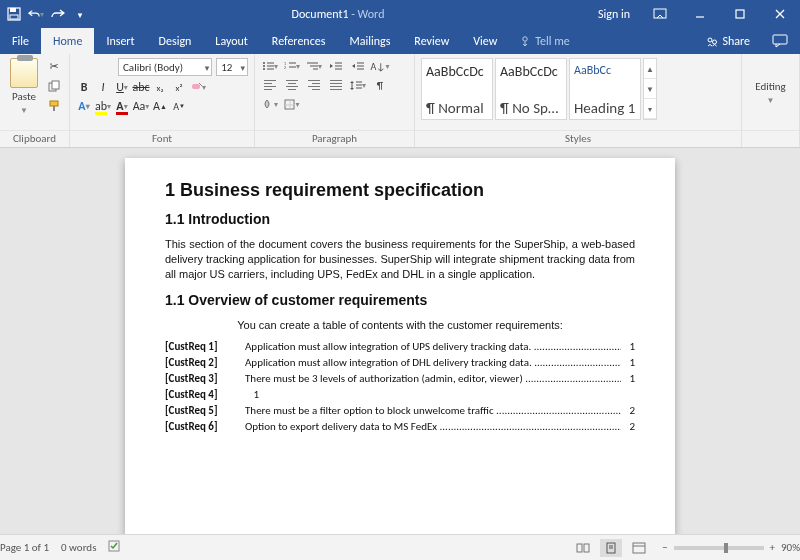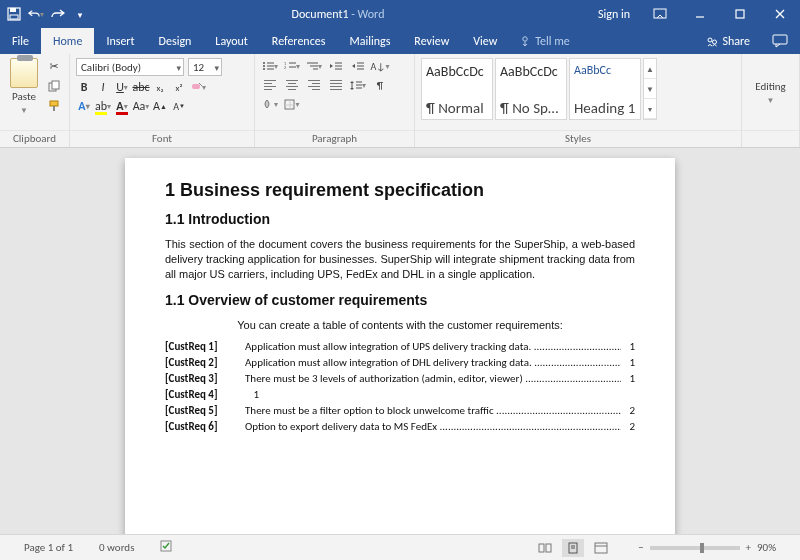--- a/index.html
+++ b/index.html
@@ -28,21 +28,21 @@
   .paste { width: 36px; display: flex; flex-direction: column; align-items: center; gap: 2px; }
   .paste .pic { width: 28px; height: 30px; border: 1px solid #c7a96b; background: linear-gradient(#fffeee,#f7e7b0); border-radius: 2px; position: relative; }
   .paste .pic:before { content:""; position:absolute; top:-4px; left:6px; width:16px; height:6px; background:#9aa0a6; border-radius:2px; }
   .clipside { display:flex; flex-direction:column; gap:4px; }
   .mini { width:16px; height:16px; display:inline-flex; align-items:center; justify-content:center; }
   
   .g-font { width: 185px; }
   .row { display:flex; align-items:center; gap:4px; margin-bottom:3px; }
   .combo { height:18px; border:1px solid #c0c0c0; background:#fff; display:flex; align-items:center; font-size:11px; padding:0 14px 0 4px; position:relative; color:#333; }
   .combo:after { content:"▾"; position:absolute; right:2px; font-size:9px; color:#666; }
-  .fontname { width: 108px; }
+  .fontname { width: 108px; margin-left: 42px; }
   .fontsize { width: 34px; }
   .btns { display:flex; gap:3px; align-items:center; }
   .ib { width:16px; height:16px; display:inline-flex; align-items:center; justify-content:center; font-size:12px; color:#333; }
   .ib.sup { font-size:9px; }
   .swatch { width:12px; height:3px; display:inline-block; }
   
   .g-para { width: 160px; }
   .pgrid { display:grid; grid-template-columns: repeat(6,18px); gap:3px 4px; }
   .pcell { width:18px; height:16px; display:flex; align-items:center; justify-content:center; }
   .lines { display:inline-block; width:12px; height:10px; background:
@@ -83,21 +83,21 @@
   .page h1 { font-family: Arial, sans-serif; font-size:18px; font-weight:bold; margin-bottom:10px; }
   .page h2 { font-family: Arial, sans-serif; font-size:14px; font-weight:bold; margin: 6px 0 10px; }
   .page p { font-family: Arial, sans-serif; font-size:11px; line-height:1.35; text-align:justify; margin-bottom:10px; }
   .toc { font-family: Arial, sans-serif; font-size:11px; }
   .trow { display:flex; margin-bottom:3px; }
   .trow .tag { font-weight:bold; width:80px; }
   .trow .txt { flex:1; position:relative; overflow:hidden; white-space:nowrap; }
   .trow .txt:after { content:" ..............................................................................................."; color:#111; }
   .trow .pg { width:14px; text-align:right; }
   
-  .status { height:26px; background:#f3f3f3; border-top:1px solid #d8d8d8; display:flex; align-items:center; font-size:11px; color:#555; padding:0 24px; gap:26px; }
+  .status { height:26px; background:#f3f3f3; border-top:1px solid #d8d8d8; display:flex; align-items:center; font-size:11px; color:#555; padding:0 0; gap:12px; }
   .status .views { margin-left:auto; display:flex; gap:6px; align-items:center; }
   .vbtn { width:22px; height:18px; display:inline-flex; align-items:center; justify-content:center; border:1px solid transparent; }
   .vbtn.active { background:#dcdcdc; }
   .zoom { display:flex; align-items:center; gap:6px; }
   .slider { width:90px; height:4px; background:#cfcfcf; position:relative; }
   .slider .thumb { position:absolute; top:-3px; left:50px; width:4px; height:10px; background:#888; }
   .dd:after { content:" ▾"; font-size:8px; color:#888; }
 </style>
 </head>
 <body>

